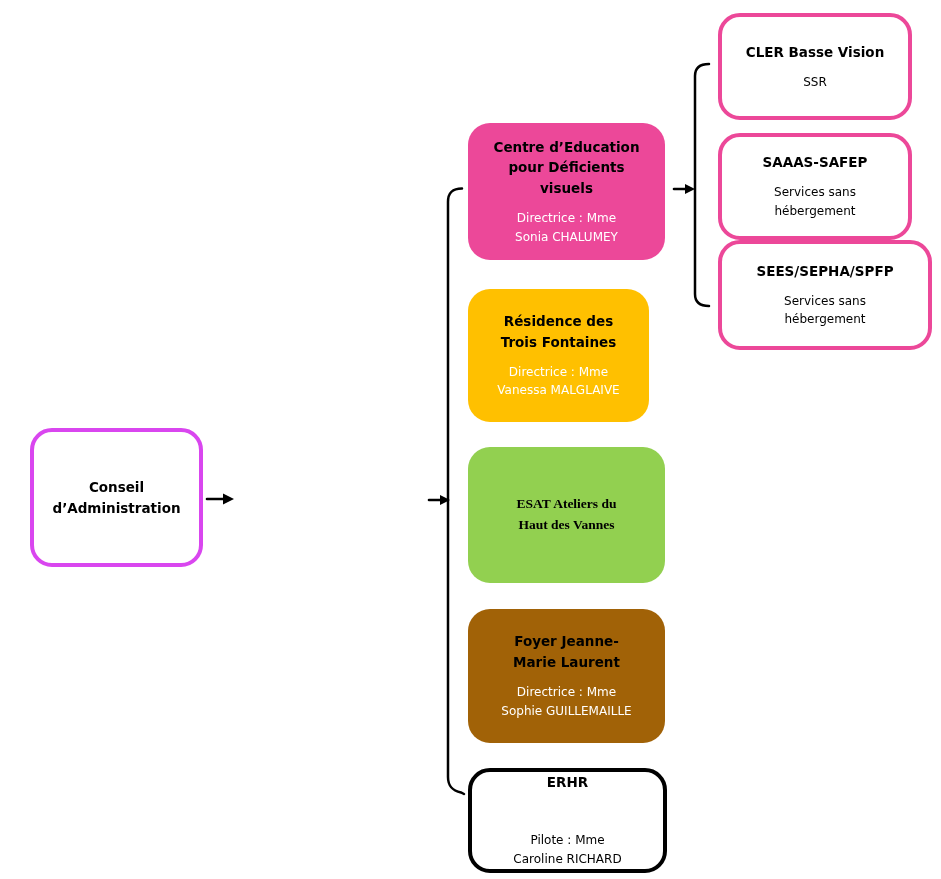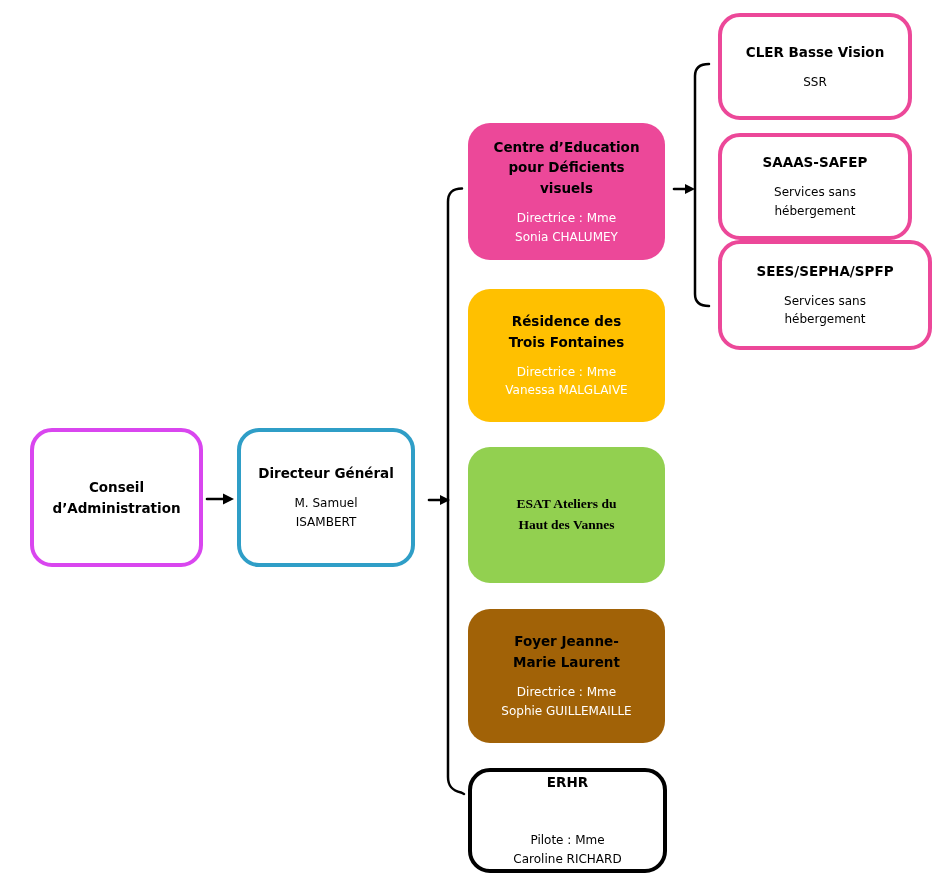--- a/index.html
+++ b/index.html
@@ -60,21 +60,21 @@
   .fill-sage  { background: #a16207; }
   .fill-blue .body,
   .fill-gold .body,
   .fill-green .body,
   .fill-sage .body { color: #ffffff; }
 
   
   #node-conseil   { left: 30px;  top: 428px; width: 173px; height: 139px; }
   #node-dg        { left: 237px; top: 428px; width: 178px; height: 139px; }
   #node-centre    { left: 468px; top: 123px; width: 197px; height: 137px; }
-  #node-residence { left: 468px; top: 289px; width: 197px; height: 133px; }
+  #node-residence { left: 468px; top: 289px; width: 181px; height: 133px; }
   #node-esat      { left: 468px; top: 447px; width: 197px; height: 136px; font-family: Liberation Serif, serif; }
   #node-foyer     { left: 468px; top: 609px; width: 197px; height: 134px; }
   #node-erhr      { left: 468px; top: 768px; width: 199px; height: 105px; gap: 38px; }
   #node-cler      { left: 718px; top: 13px;  width: 194px; height: 107px; }
   #node-saaas     { left: 718px; top: 133px; width: 194px; height: 107px; }
   #node-sees      { left: 718px; top: 240px; width: 214px; height: 110px; }
 </style>
 </head>
 <body>
 
@@ -98,25 +98,20 @@
       <line x1="674" y1="189" x2="686" y2="189" stroke-width="2.6" stroke-linecap="round"></line>
       <polygon points="695,189 685,184 685,194" stroke="none"></polygon>
     </g>
   </svg>
 
   <div id="node-conseil" class="node outline-orange">
     <div class="title">Conseil
 d’Administration</div>
   </div>
 
-  <div id="node-dg" class="node outline-teal">
-    <div class="title">Directeur Général</div>
-    <div class="body">M. Samuel
-ISAMBERT</div>
-  </div>
 
   <div id="node-centre" class="node fill-blue">
     <div class="title">Centre d’Education
 pour Déficients
 visuels</div>
     <div class="body">Directrice : Mme
 Sonia CHALUMEY</div>
   </div>
 
   <div id="node-residence" class="node fill-gold">

